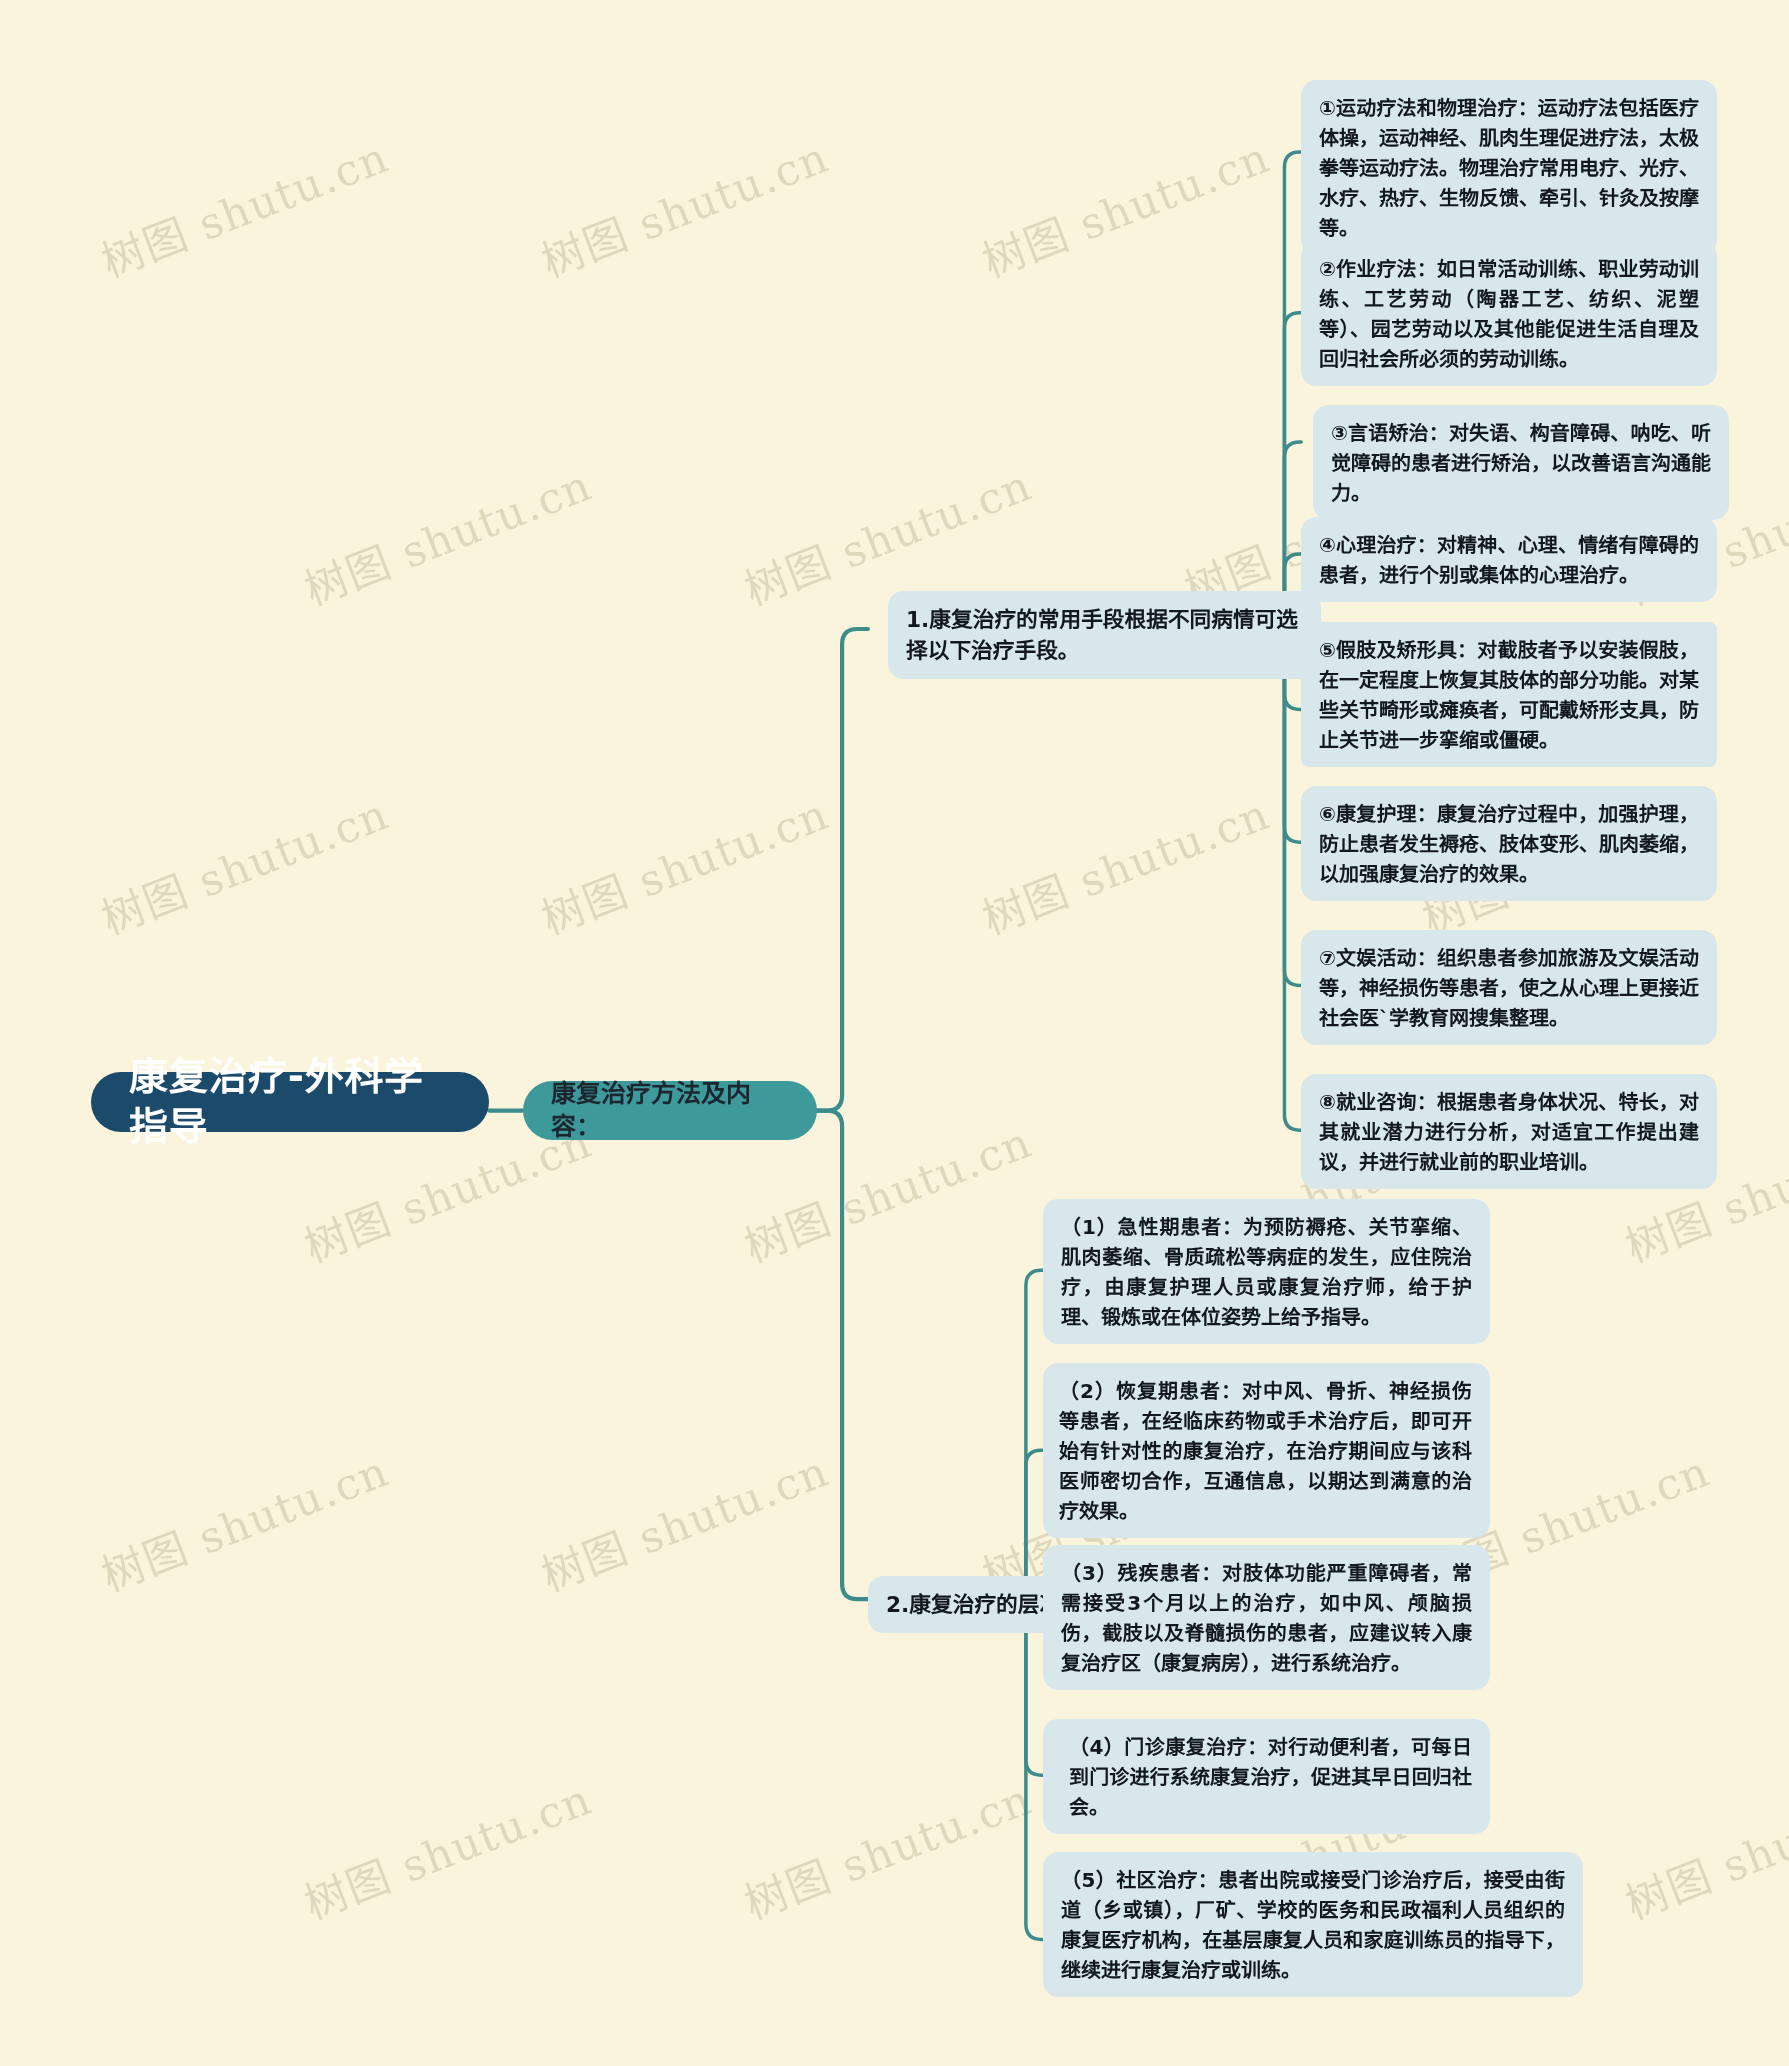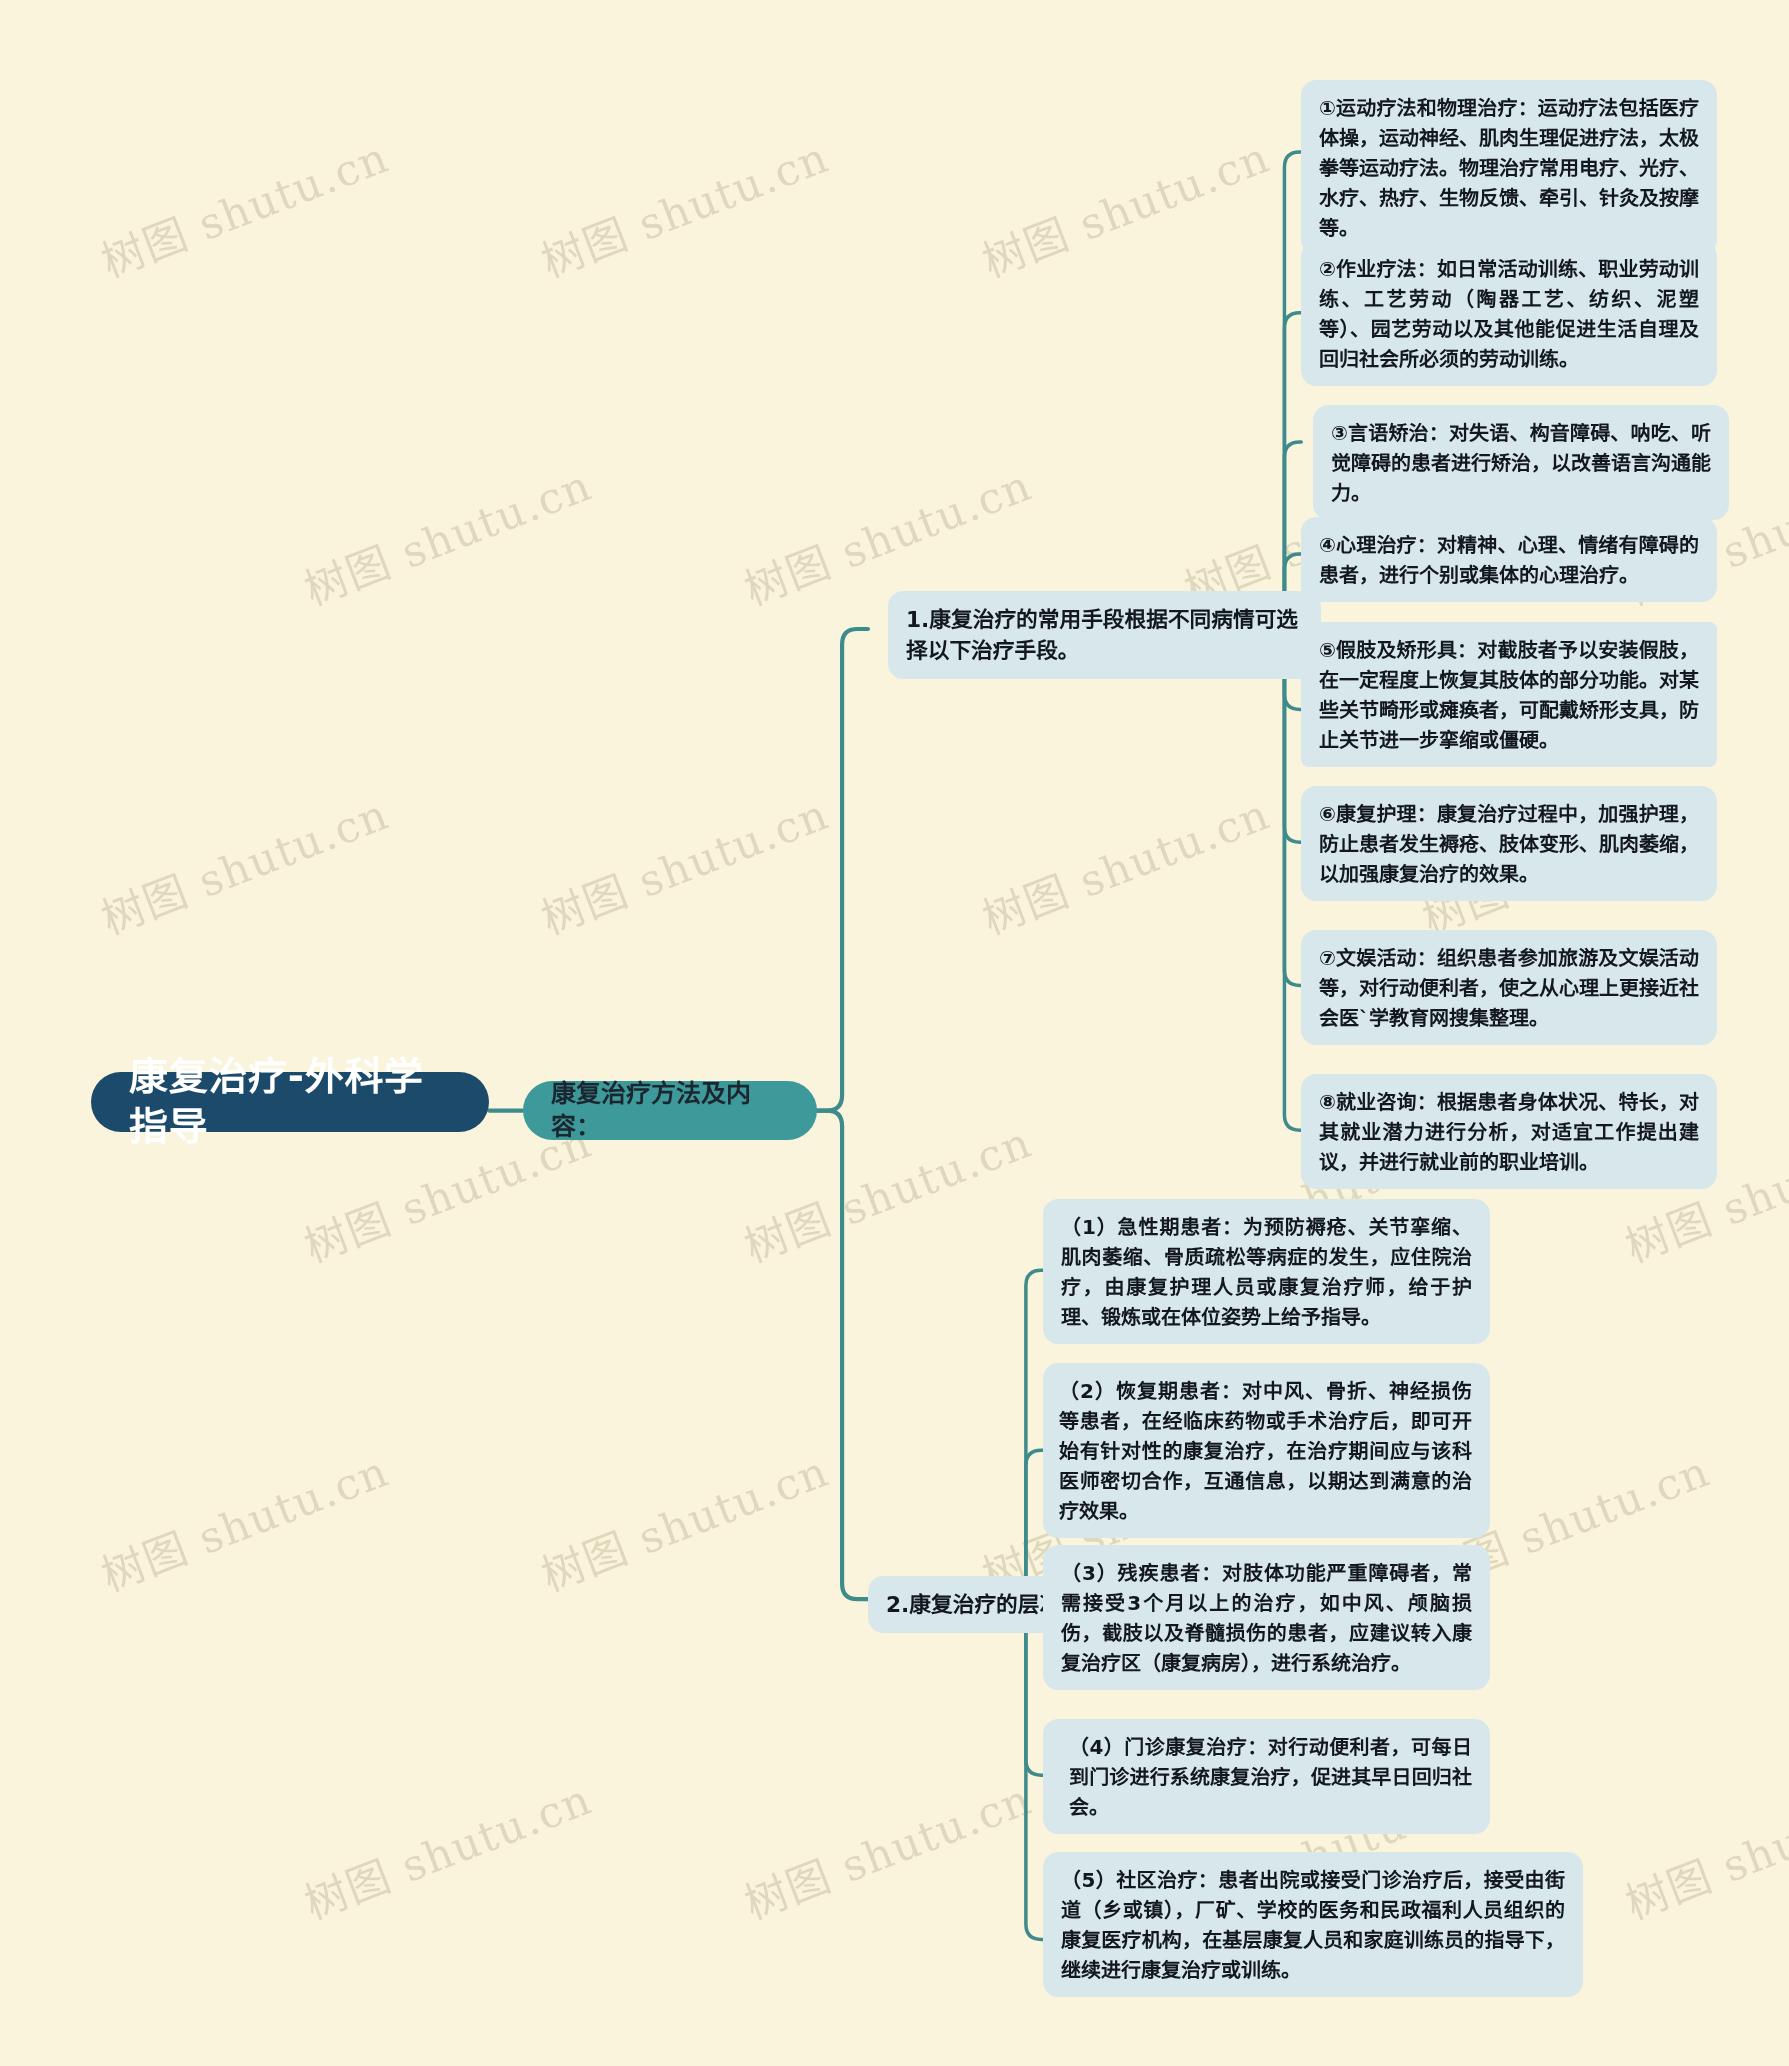--- a/index.html
+++ b/index.html
@@ -131,21 +131,21 @@
     <div class="node root" style="left: 91px; top: 1072px; width: 398px; height: 60px;">康复治疗-外科学指导</div>
     <div class="node l1" style="left: 523px; top: 1081px; width: 294px; height: 59px;">康复治疗方法及内容：</div>
     <div class="node l2" style="left: 868px; top: 591px; width: 433px; margin-left: 20px;">1.康复治疗的常用手段根据不同病情可选择以下治疗手段。</div>
     <div class="node l2" style="left: 868px; top: 1576px; width: 217px;">2.康复治疗的层次</div>
     <div class="node leaf" style="left: 1301px; top: 80px; width: 416px;">①运动疗法和物理治疗：运动疗法包括医疗体操，运动神经、肌肉生理促进疗法，太极拳等运动疗法。物理治疗常用电疗、光疗、水疗、热疗、生物反馈、牵引、针灸及按摩等。</div>
     <div class="node leaf" style="left: 1301px; top: 241px; width: 416px;">②作业疗法：如日常活动训练、职业劳动训练、工艺劳动（陶器工艺、纺织、泥塑等）、园艺劳动以及其他能促进生活自理及回归社会所必须的劳动训练。</div>
     <div class="node leaf" style="left: 1301px; top: 405px; width: 416px; margin-left: 12px;">③言语矫治：对失语、构音障碍、呐吃、听觉障碍的患者进行矫治，以改善语言沟通能力。</div>
     <div class="node leaf" style="left: 1301px; top: 517px; width: 416px;">④心理治疗：对精神、心理、情绪有障碍的患者，进行个别或集体的心理治疗。</div>
     <div class="node leaf" style="left: 1301px; top: 622px; width: 416px; border-radius: 8px;">⑤假肢及矫形具：对截肢者予以安装假肢，在一定程度上恢复其肢体的部分功能。对某些关节畸形或瘫痪者，可配戴矫形支具，防止关节进一步挛缩或僵硬。</div>
     <div class="node leaf" style="left: 1301px; top: 786px; width: 416px;">⑥康复护理：康复治疗过程中，加强护理，防止患者发生褥疮、肢体变形、肌肉萎缩，以加强康复治疗的效果。</div>
-    <div class="node leaf" style="left: 1301px; top: 930px; width: 416px;">⑦文娱活动：组织患者参加旅游及文娱活动等，对行动便利者，使之从心理上更接近社会医`学教育网搜集整理。</div>
+    <div class="node leaf" style="left: 1301px; top: 930px; width: 416px;">⑦文娱活动：组织患者参加旅游及文娱活动等，神经损伤等患者，使之从心理上更接近社会医`学教育网搜集整理。</div>
     <div class="node leaf" style="left: 1301px; top: 1074px; width: 416px;">⑧就业咨询：根据患者身体状况、特长，对其就业潜力进行分析，对适宜工作提出建议，并进行就业前的职业培训。</div>
     <div class="node leaf" style="left: 1043px; top: 1199px; width: 447px;">（1）急性期患者：为预防褥疮、关节挛缩、肌肉萎缩、骨质疏松等病症的发生，应住院治疗，由康复护理人员或康复治疗师，给于护理、锻炼或在体位姿势上给予指导。</div>
     <div class="node leaf" style="left: 1043px; top: 1363px; width: 447px; padding-left: 16px;">（2）恢复期患者：对中风、骨折、神经损伤等患者，在经临床药物或手术治疗后，即可开始有针对性的康复治疗，在治疗期间应与该科医师密切合作，互通信息，以期达到满意的治疗效果。</div>
     <div class="node leaf" style="left: 1043px; top: 1545px; width: 447px;">（3）残疾患者：对肢体功能严重障碍者，常需接受3个月以上的治疗，如中风、颅脑损伤，截肢以及脊髓损伤的患者，应建议转入康复治疗区（康复病房），进行系统治疗。</div>
     <div class="node leaf" style="left: 1043px; top: 1719px; width: 447px; padding-left: 26px;">（4）门诊康复治疗：对行动便利者，可每日到门诊进行系统康复治疗，促进其早日回归社会。</div>
     <div class="node leaf" style="left: 1043px; top: 1852px; width: 540px;">（5）社区治疗：患者出院或接受门诊治疗后，接受由街道（乡或镇），厂矿、学校的医务和民政福利人员组织的康复医疗机构，在基层康复人员和家庭训练员的指导下，继续进行康复治疗或训练。</div>
   </div>
 
 
 </body></html>

